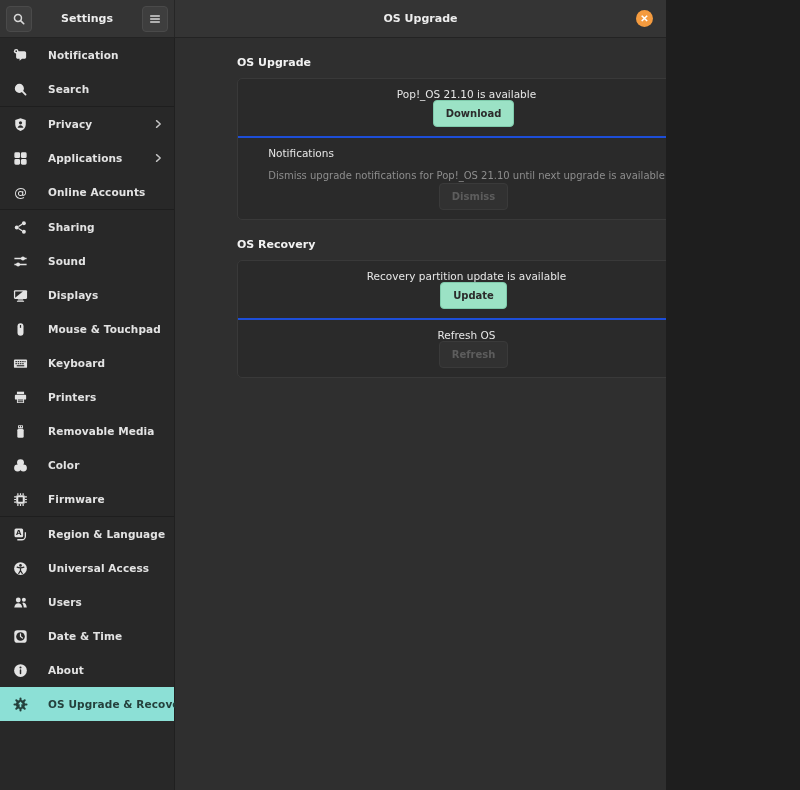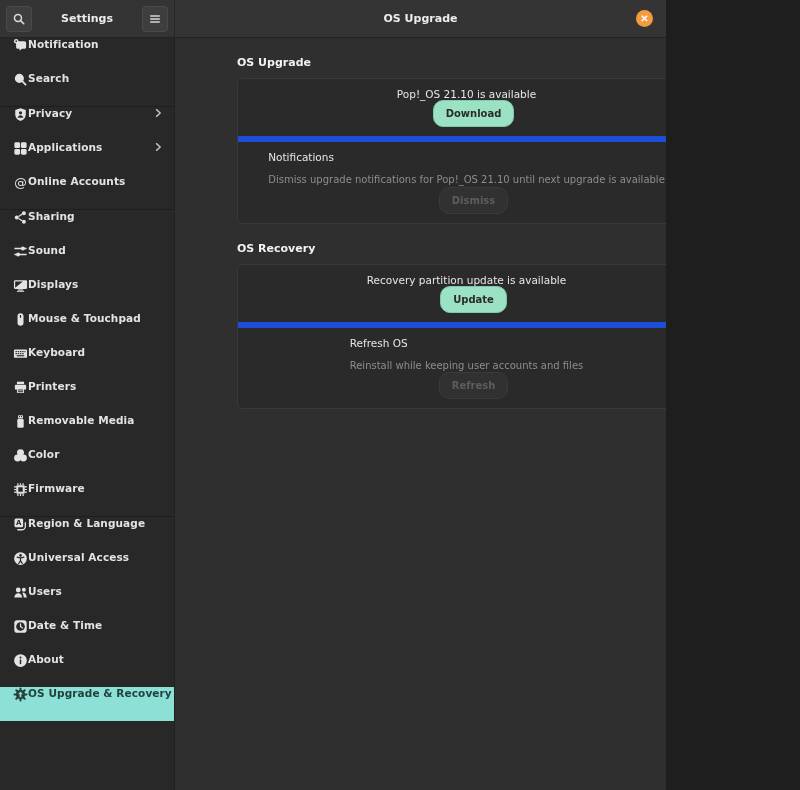--- a/index.html
+++ b/index.html
@@ -12,43 +12,43 @@
   .icon-btn{width:26px;height:26px;background:#3e3e3e;border:1px solid #4a4a4a;border-radius:4px;display:flex;align-items:center;justify-content:center;color:#d8d8d8;cursor:pointer;padding:0;}
   .header-title{font-size:11px;font-weight:bold;color:#ededed;}
   .header-right{flex:1;position:relative;display:flex;align-items:center;justify-content:center;}
   .close-btn{position:absolute;right:13px;top:10px;width:17px;height:17px;border-radius:50%;background:#f49b3f;color:#fff;border:none;display:flex;align-items:center;justify-content:center;font-size:10px;font-weight:bold;line-height:1;cursor:pointer;}
 
   
   .body{flex:1;display:flex;min-height:0;}
 
   
   aside{flex:0 0 175px;width:175px;background:#282828;border-right:1px solid #202020;box-sizing:border-box;display:flex;flex-direction:column;}
-  .side-item{flex:0 0 34px;height:34px;display:flex;gap:0;padding:0 10px 0 13px;color:#e3e3e3;cursor:pointer;}
+  .side-item{flex:0 0 34px;height:34px;display:flex;align-items:center;gap:20px;padding:0 10px 0 13px;color:#e3e3e3;cursor:pointer;}
   .side-item .ic-wrap{width:15px;height:15px;flex:0 0 15px;display:flex;align-items:center;justify-content:center;}
   .side-item svg.ic{width:15px;height:15px;display:block;fill:currentColor;}
   .side-item .lbl{font-size:10.5px;font-weight:600;letter-spacing:.1px;flex:1;white-space:nowrap;}
   .side-item .chev{width:12px;height:12px;color:#c6c6c6;display:flex;align-items:center;}
   .side-item .chev svg{width:12px;height:12px;}
   .cut{fill:#282828;}
   .cuts{stroke:#282828;}
   .side-item.selected{background:#8ce0d6;color:#24403c;}
   .side-item.selected .cut{fill:#8ce0d6;}
   .separator{flex:0 0 1px;height:1px;background:#1e1e1e;}
 
   
   main{flex:1;overflow:hidden;background:#2f2f2f;}
   .content{margin-left:62px;width:473px;}
   .section-title{font-size:11px;font-weight:bold;color:#f2f2f2;margin:18px 0 9px 0;}
   .card{background:#2a2a2a;border:1px solid #393939;border-radius:5px;overflow:hidden;}
   .row{display:flex;align-items:center;padding:9px 16px;min-height:27px;box-sizing:content-box;flex-direction:column;}
-  .row + .row{border-top:6px solid #1d4ed8;}
+  .row + .row{border-top:2px solid #1d4ed8;}
   .row-text{flex:1;padding-right:14px;}
   .row-title{font-size:10.5px;color:#e6e6e6;font-weight:500;}
   .row-sub{font-size:10px;color:#8d8d8d;margin-top:11px;line-height:1.25;}
-  .btn{font-family:inherit;font-size:10px;font-weight:600;border-radius:10px;padding:7px 12px;min-width:66px;text-align:center;box-sizing:border-box;cursor:pointer;}
+  .btn{font-family:inherit;font-size:10px;font-weight:600;border-radius:4px;padding:7px 12px;min-width:66px;text-align:center;box-sizing:border-box;cursor:pointer;}
   .btn.suggested{background:#9be2c5;color:#2b2b2b;border:1px solid #7ecaab;}
   .btn.disabled{background:#313131;color:#5d5d5d;border:1px solid #3a3a3a;}
 </style>
 </head>
 <body>
 
 <div class="window">
   <header>
     <div class="header-left">
       <button class="icon-btn">
@@ -334,21 +334,20 @@
         <div class="card">
           <div class="row">
             <div class="row-text">
               <div class="row-title">Recovery partition update is available</div>
             </div>
             <button class="btn suggested">Update</button>
           </div>
           <div class="row">
             <div class="row-text">
               <div class="row-title">Refresh OS</div>
-              <div class="row-sub">Reinstall while keeping user accounts and files</div>
             </div>
             <button class="btn disabled">Refresh</button>
           </div>
         </div>
 
       </div>
     </main>
   </div>
 </div>
 

